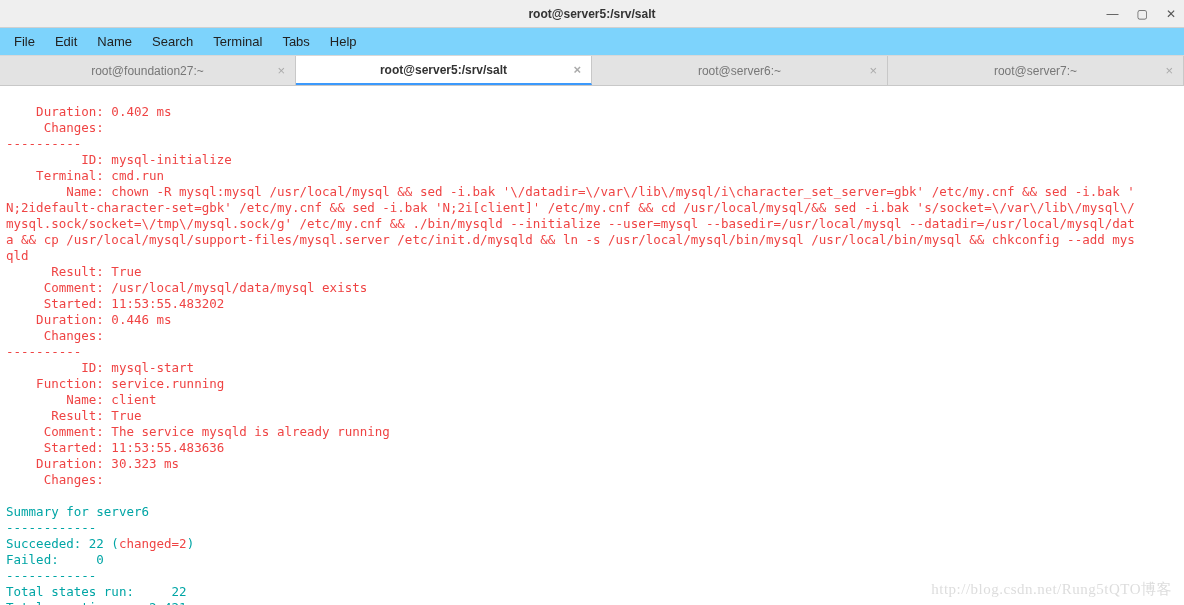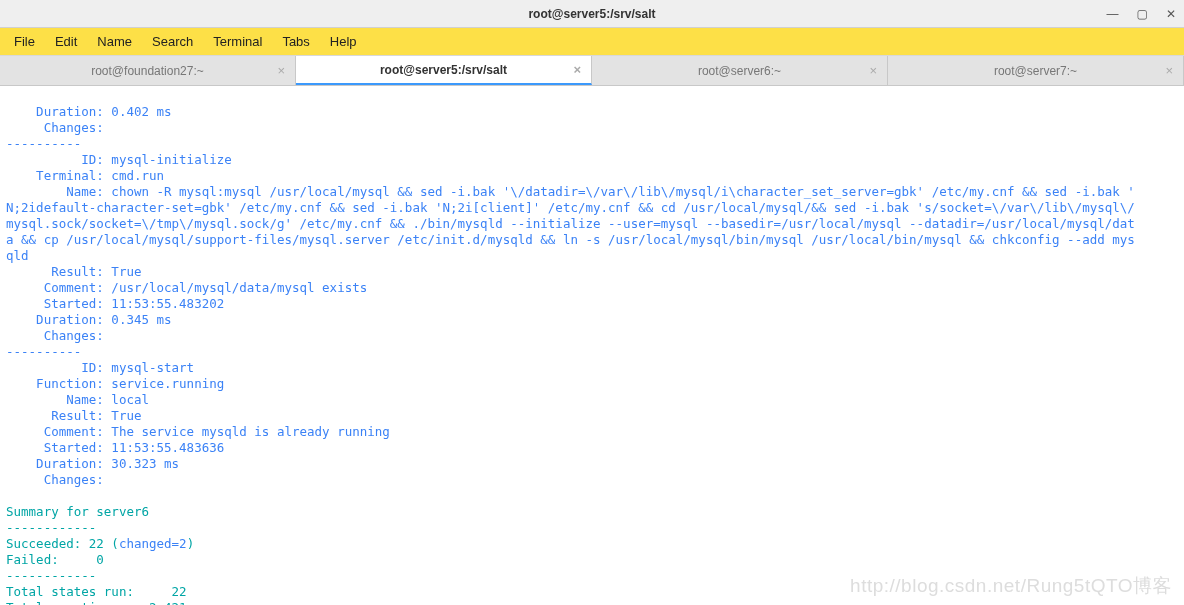--- a/index.html
+++ b/index.html
@@ -32,21 +32,21 @@
       display: flex;
       gap: 18px;
       align-items: center;
       height: 100%;
       font-size: 12px;
       color: #555;
     }
     .window-controls span { cursor: pointer; }
     .menubar {
       height: 28px;
-      background: #fde047;
+      background: #7dd3fc;
       display: flex;
       align-items: center;
       padding: 0 6px;
       gap: 4px;
       font-size: 13px;
       color: #222;
       border-bottom: 1px solid #d8d8d8;
     }
     .menubar-item { padding: 4px 8px; cursor: pointer; }
     .tabbar {
@@ -83,29 +83,29 @@
       font-family: "DejaVu Sans Mono", "Liberation Mono", monospace;
       font-size: 12.5px;
       line-height: 16px;
       padding: 2px 6px;
       white-space: pre;
       background: #fff;
       color: #000;
       height: calc(100% - 86px);
       overflow: hidden;
     }
-    .g { color: #3b82f6; }
+    .g { color: #ef4444; }
     .c { color: #00a5a5; margin-top: 40px; }
     .watermark {
       position: absolute;
       bottom: 6px;
       right: 12px;
       color: #ddd;
-      font-size: 19px;
-      font-family: Liberation Sans, sans-serif;
+      font-size: 15px;
+      font-family: Liberation Serif, serif;
       letter-spacing: 0.5px;
       pointer-events: none;
     }
   </style>
 </head>
 <body>
 
 <div class="titlebar">
   <span class="titlebar-title">root@server5:/srv/salt</span>
   <div class="window-controls">
@@ -151,26 +151,26 @@
 <span class="g">          ID: mysql-initialize</span>
 <span class="g">    Terminal: cmd.run</span>
 <span class="g">        Name: chown -R mysql:mysql /usr/local/mysql &amp;&amp; sed -i.bak '\/datadir=\/var\/lib\/mysql/i\character_set_server=gbk' /etc/my.cnf &amp;&amp; sed -i.bak '</span>
 <span class="g">N;2idefault-character-set=gbk' /etc/my.cnf &amp;&amp; sed -i.bak 'N;2i[client]' /etc/my.cnf &amp;&amp; cd /usr/local/mysql/&amp;&amp; sed -i.bak 's/socket=\/var\/lib\/mysql\/</span>
 <span class="g">mysql.sock/socket=\/tmp\/mysql.sock/g' /etc/my.cnf &amp;&amp; ./bin/mysqld --initialize --user=mysql --basedir=/usr/local/mysql --datadir=/usr/local/mysql/dat</span>
 <span class="g">a &amp;&amp; cp /usr/local/mysql/support-files/mysql.server /etc/init.d/mysqld &amp;&amp; ln -s /usr/local/mysql/bin/mysql /usr/local/bin/mysql &amp;&amp; chkconfig --add mys</span>
 <span class="g">qld</span>
 <span class="g">      Result: True</span>
 <span class="g">     Comment: /usr/local/mysql/data/mysql exists</span>
 <span class="g">     Started: 11:53:55.483202</span>
-<span class="g">    Duration: 0.345 ms</span>
+<span class="g">    Duration: 0.446 ms</span>
 <span class="g">     Changes:</span>
 <span class="g">----------</span>
 <span class="g">          ID: mysql-start</span>
 <span class="g">    Function: service.running</span>
-<span class="g">        Name: local</span>
+<span class="g">        Name: client</span>
 <span class="g">      Result: True</span>
 <span class="g">     Comment: The service mysqld is already running</span>
 <span class="g">     Started: 11:53:55.483636</span>
 <span class="g">    Duration: 30.323 ms</span>
 <span class="g">     Changes:</span>
 <span></span>
 <span class="c">Summary for server6</span>
 <span class="c">------------</span>
 <span class="c">Succeeded: 22 (</span><span class="g">changed=2</span><span class="c">)</span>
 <span class="c">Failed:     0</span>

